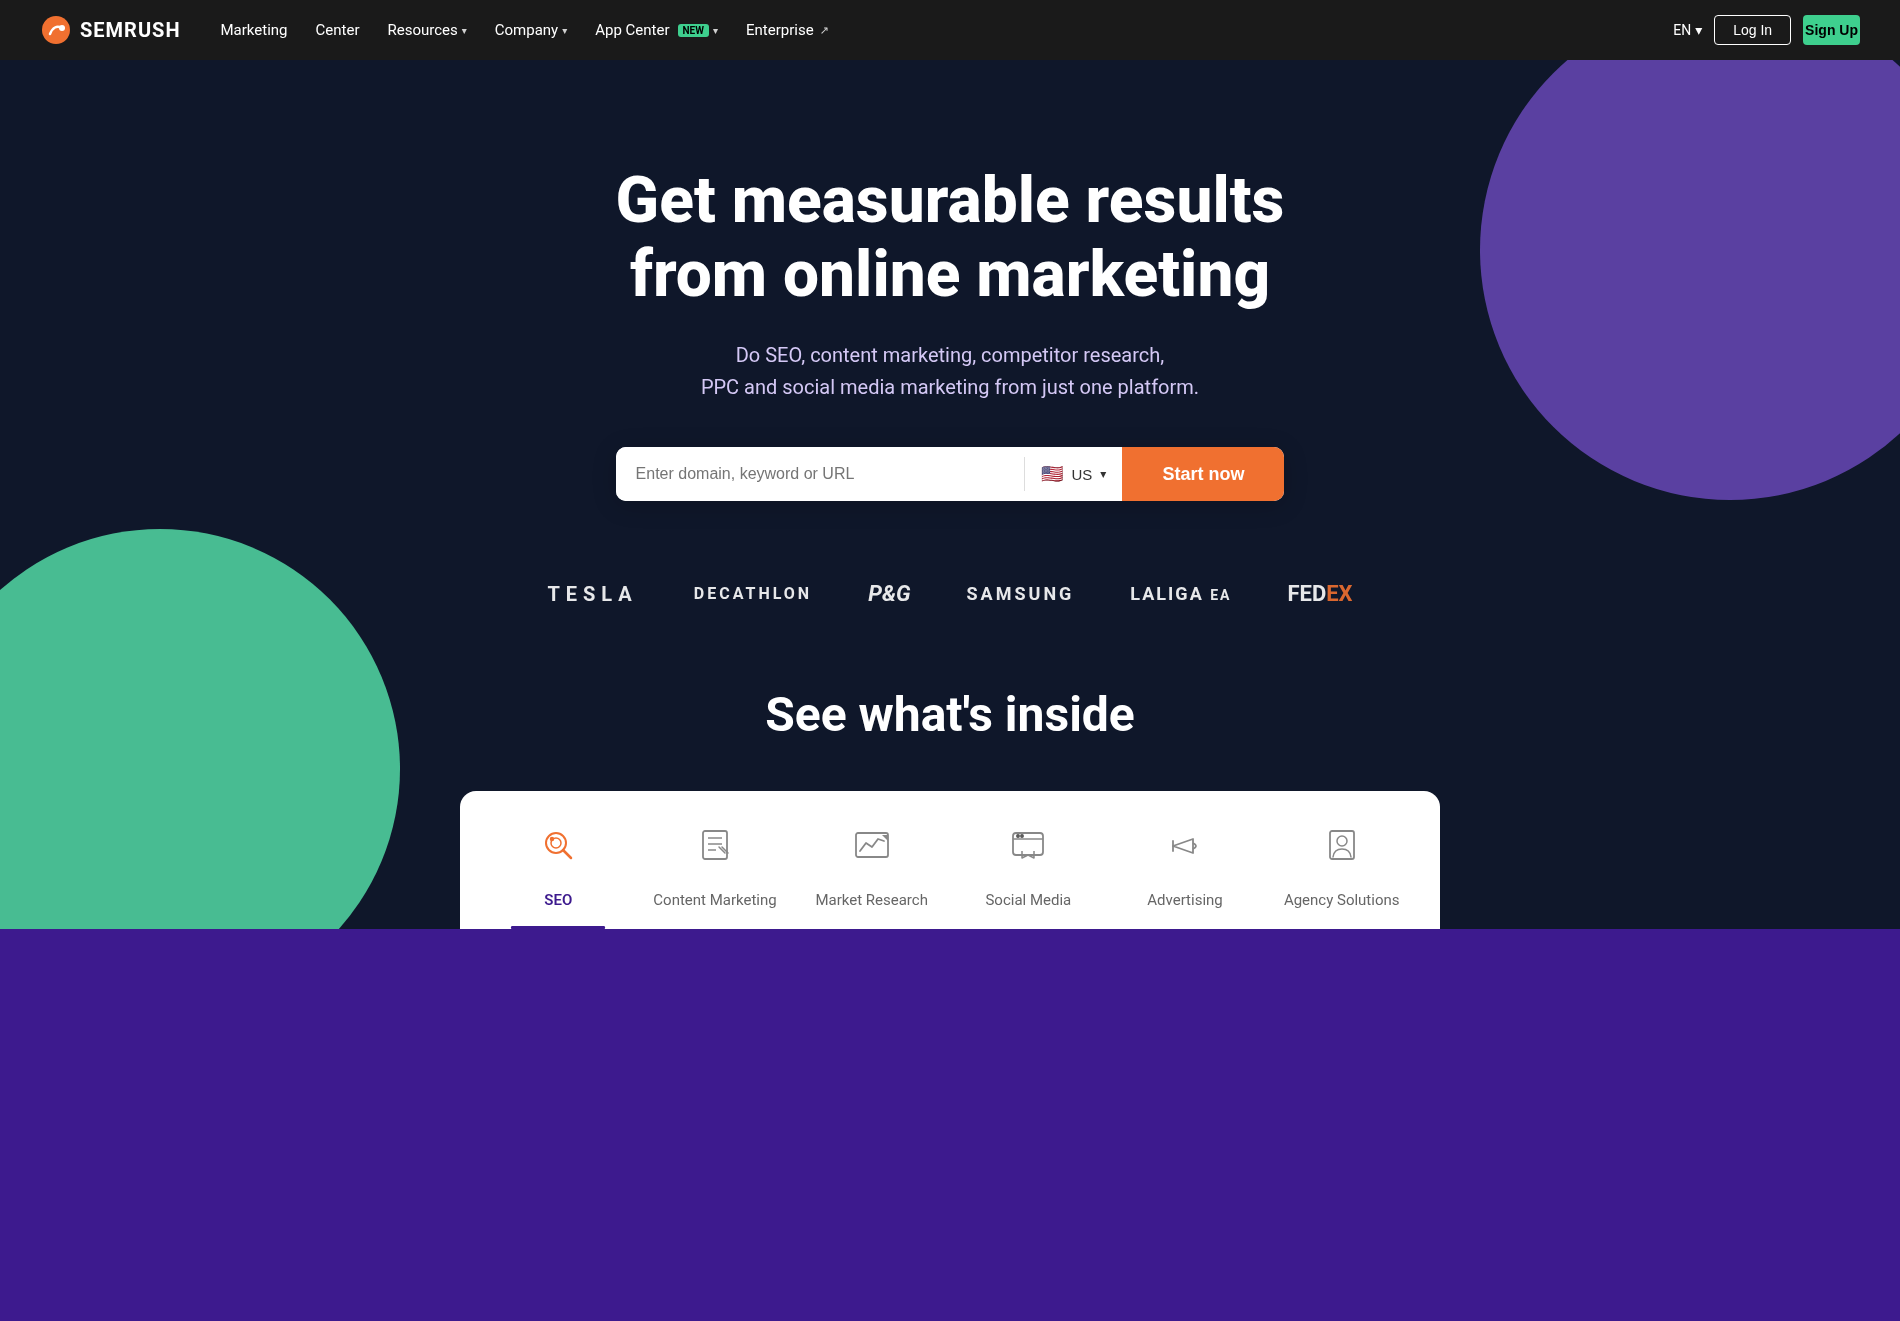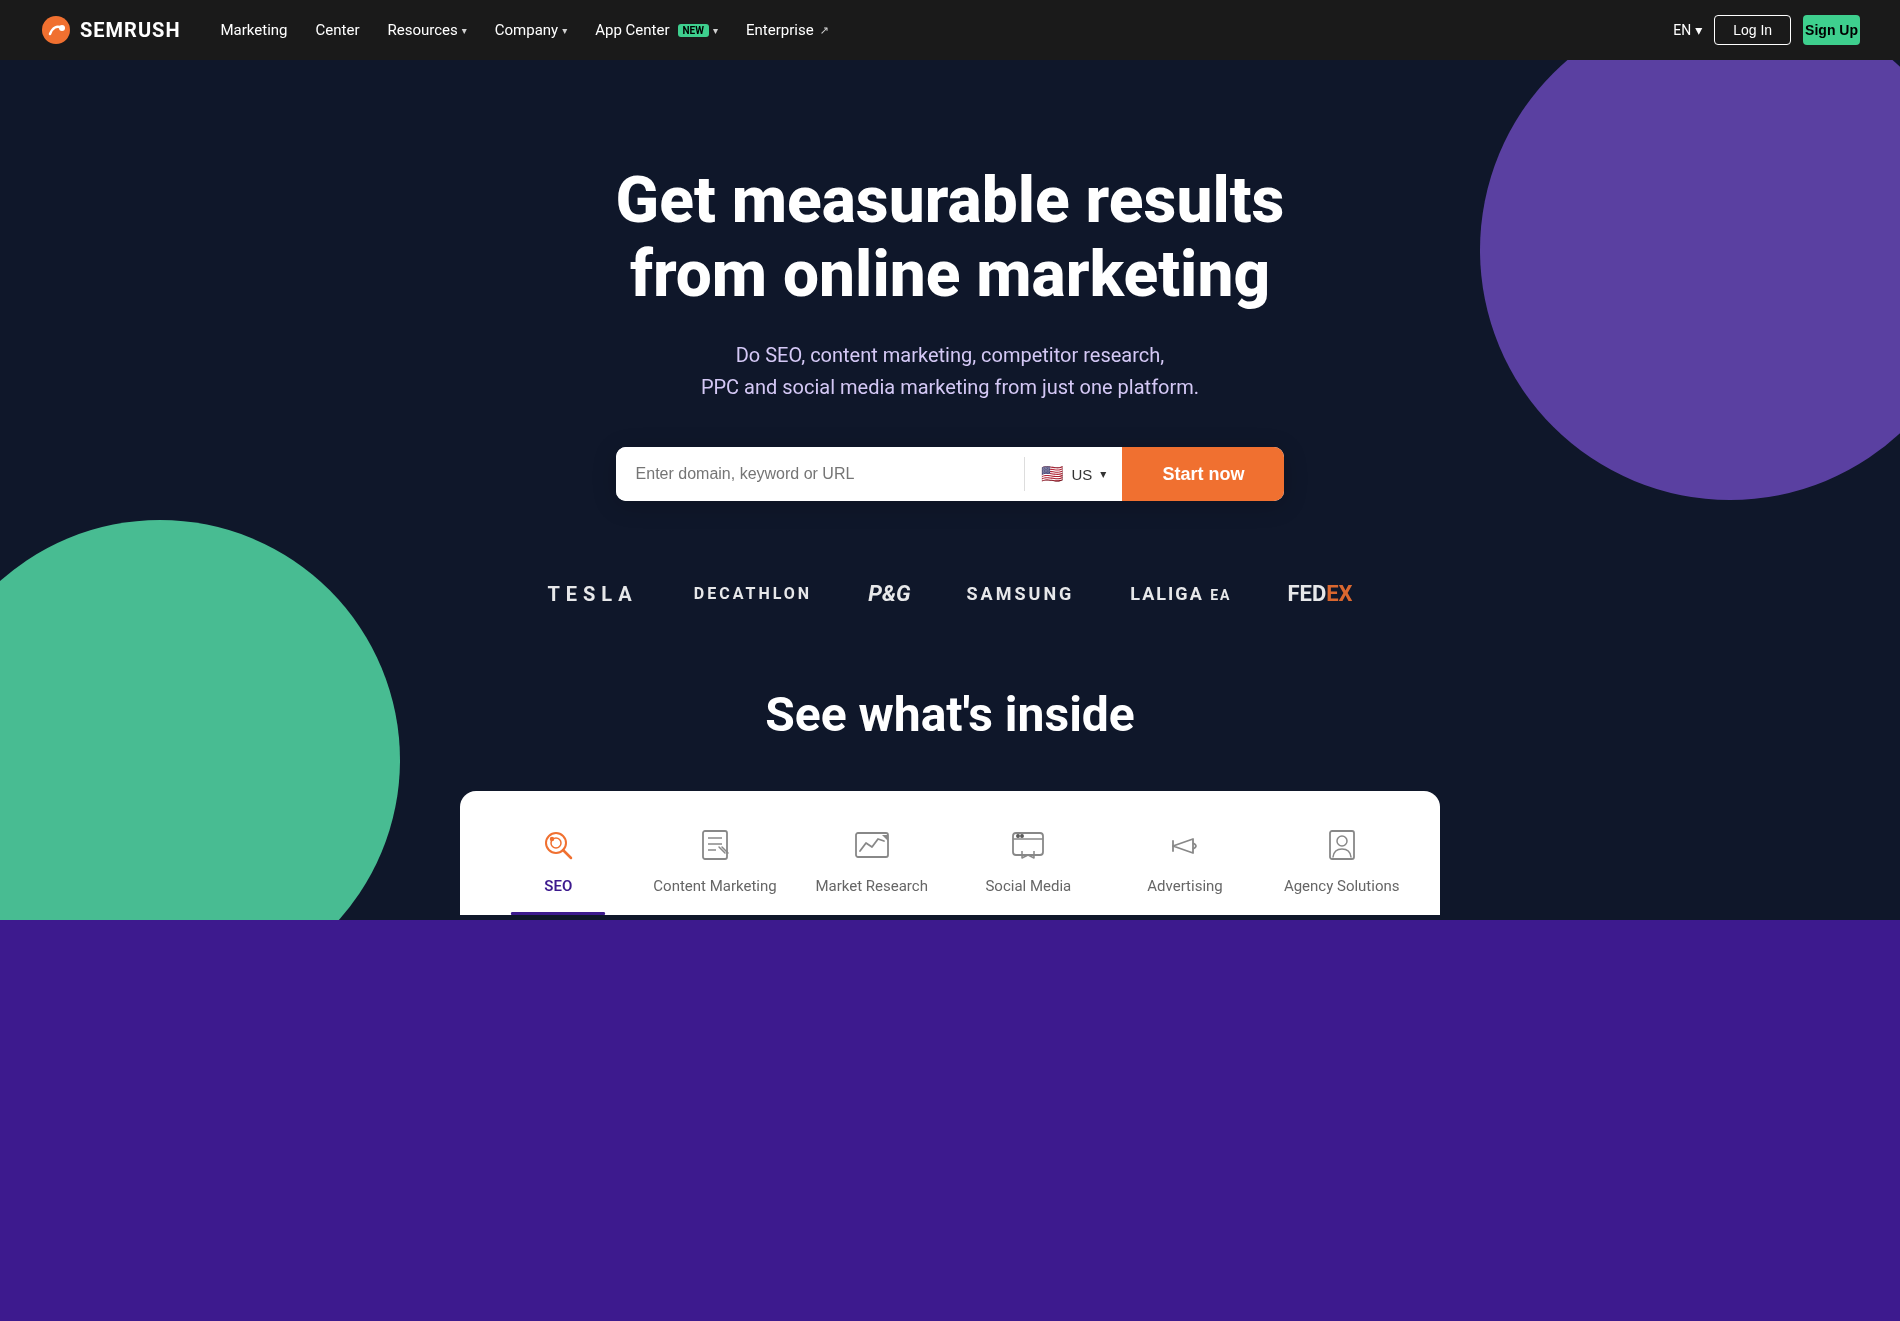--- a/index.html
+++ b/index.html
@@ -252,21 +252,21 @@
       width: 90%;
       padding: 32px 20px 0;
       display: flex;
       justify-content: space-around;
       align-items: flex-start;
     }
     .tab-item {
       display: flex;
       flex-direction: column;
       align-items: center;
-      gap: 10px;
+      gap: 24px;
       padding-bottom: 20px;
       cursor: pointer;
       position: relative;
       flex: 1;
     }
     .tab-item.active .tab-label {
       color: #3d1a8e;
       font-weight: 600;
     }
     .tab-item.active::after {

